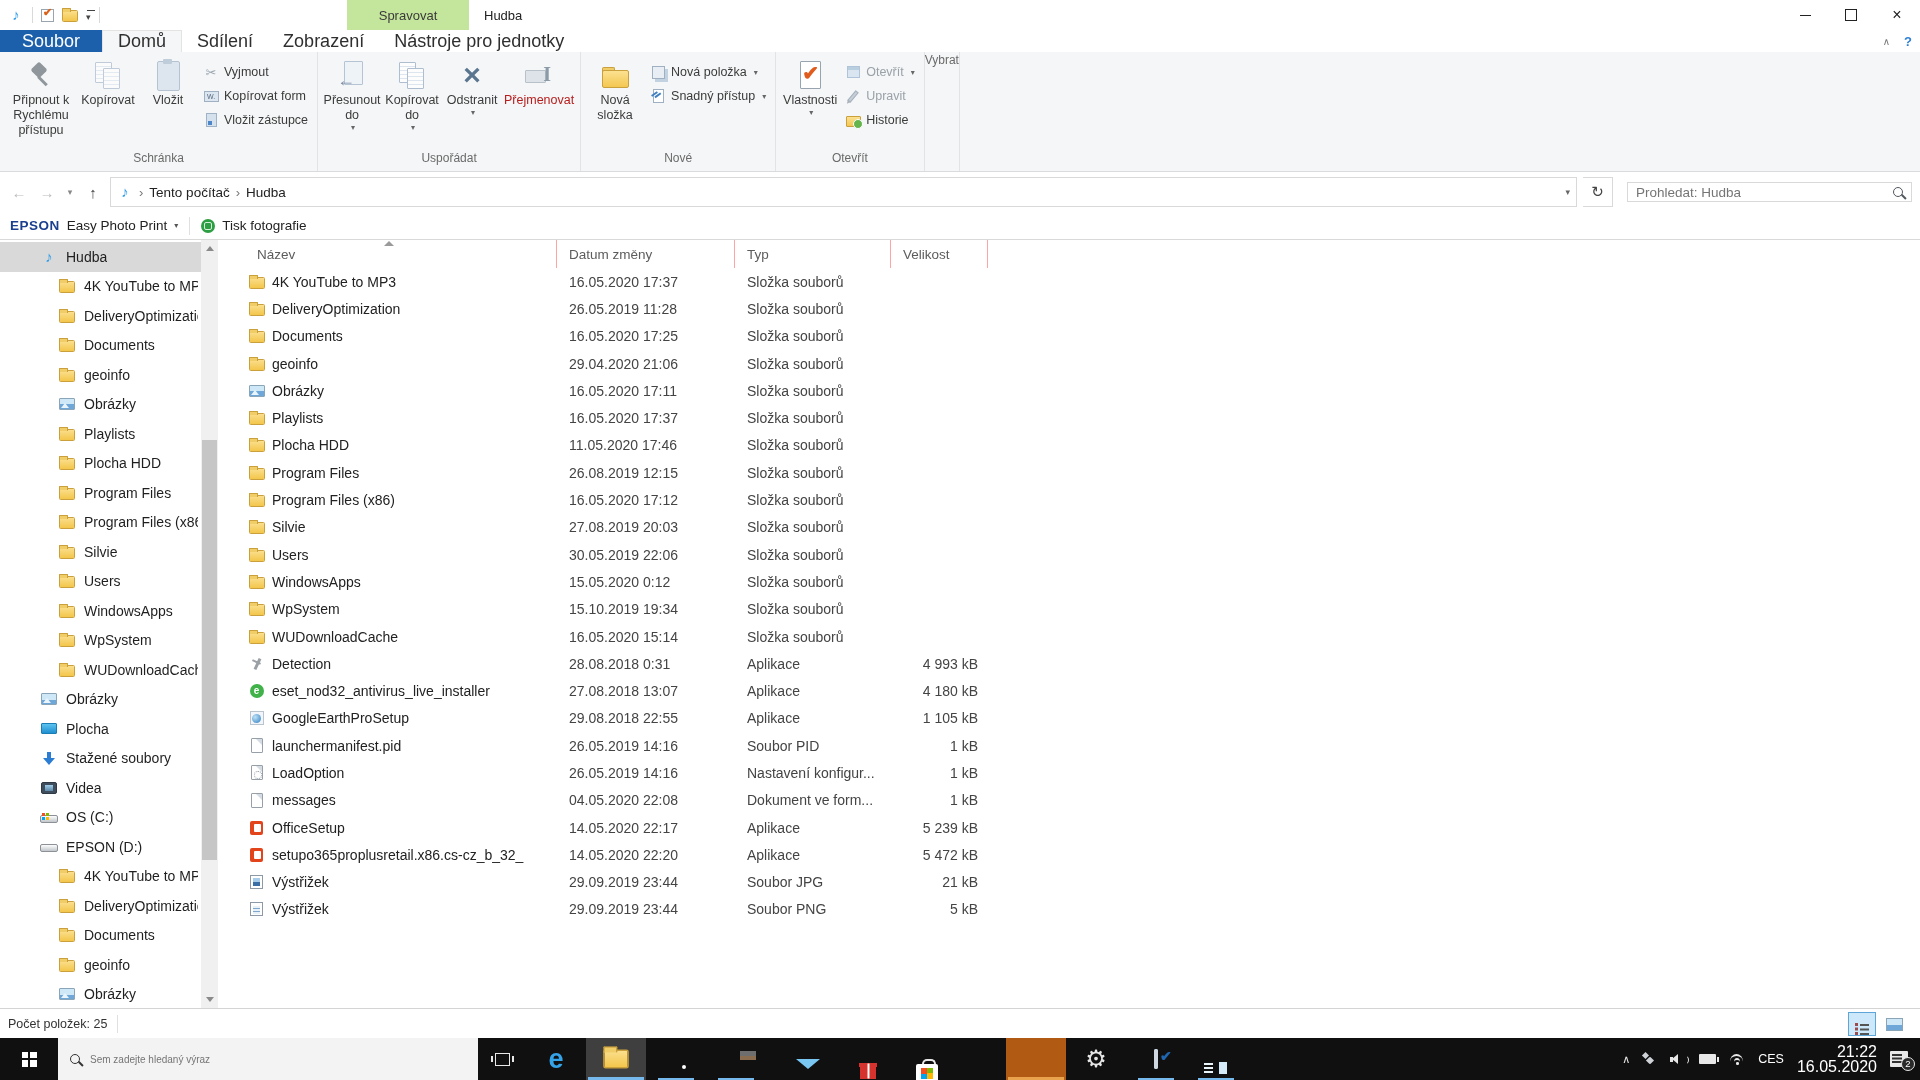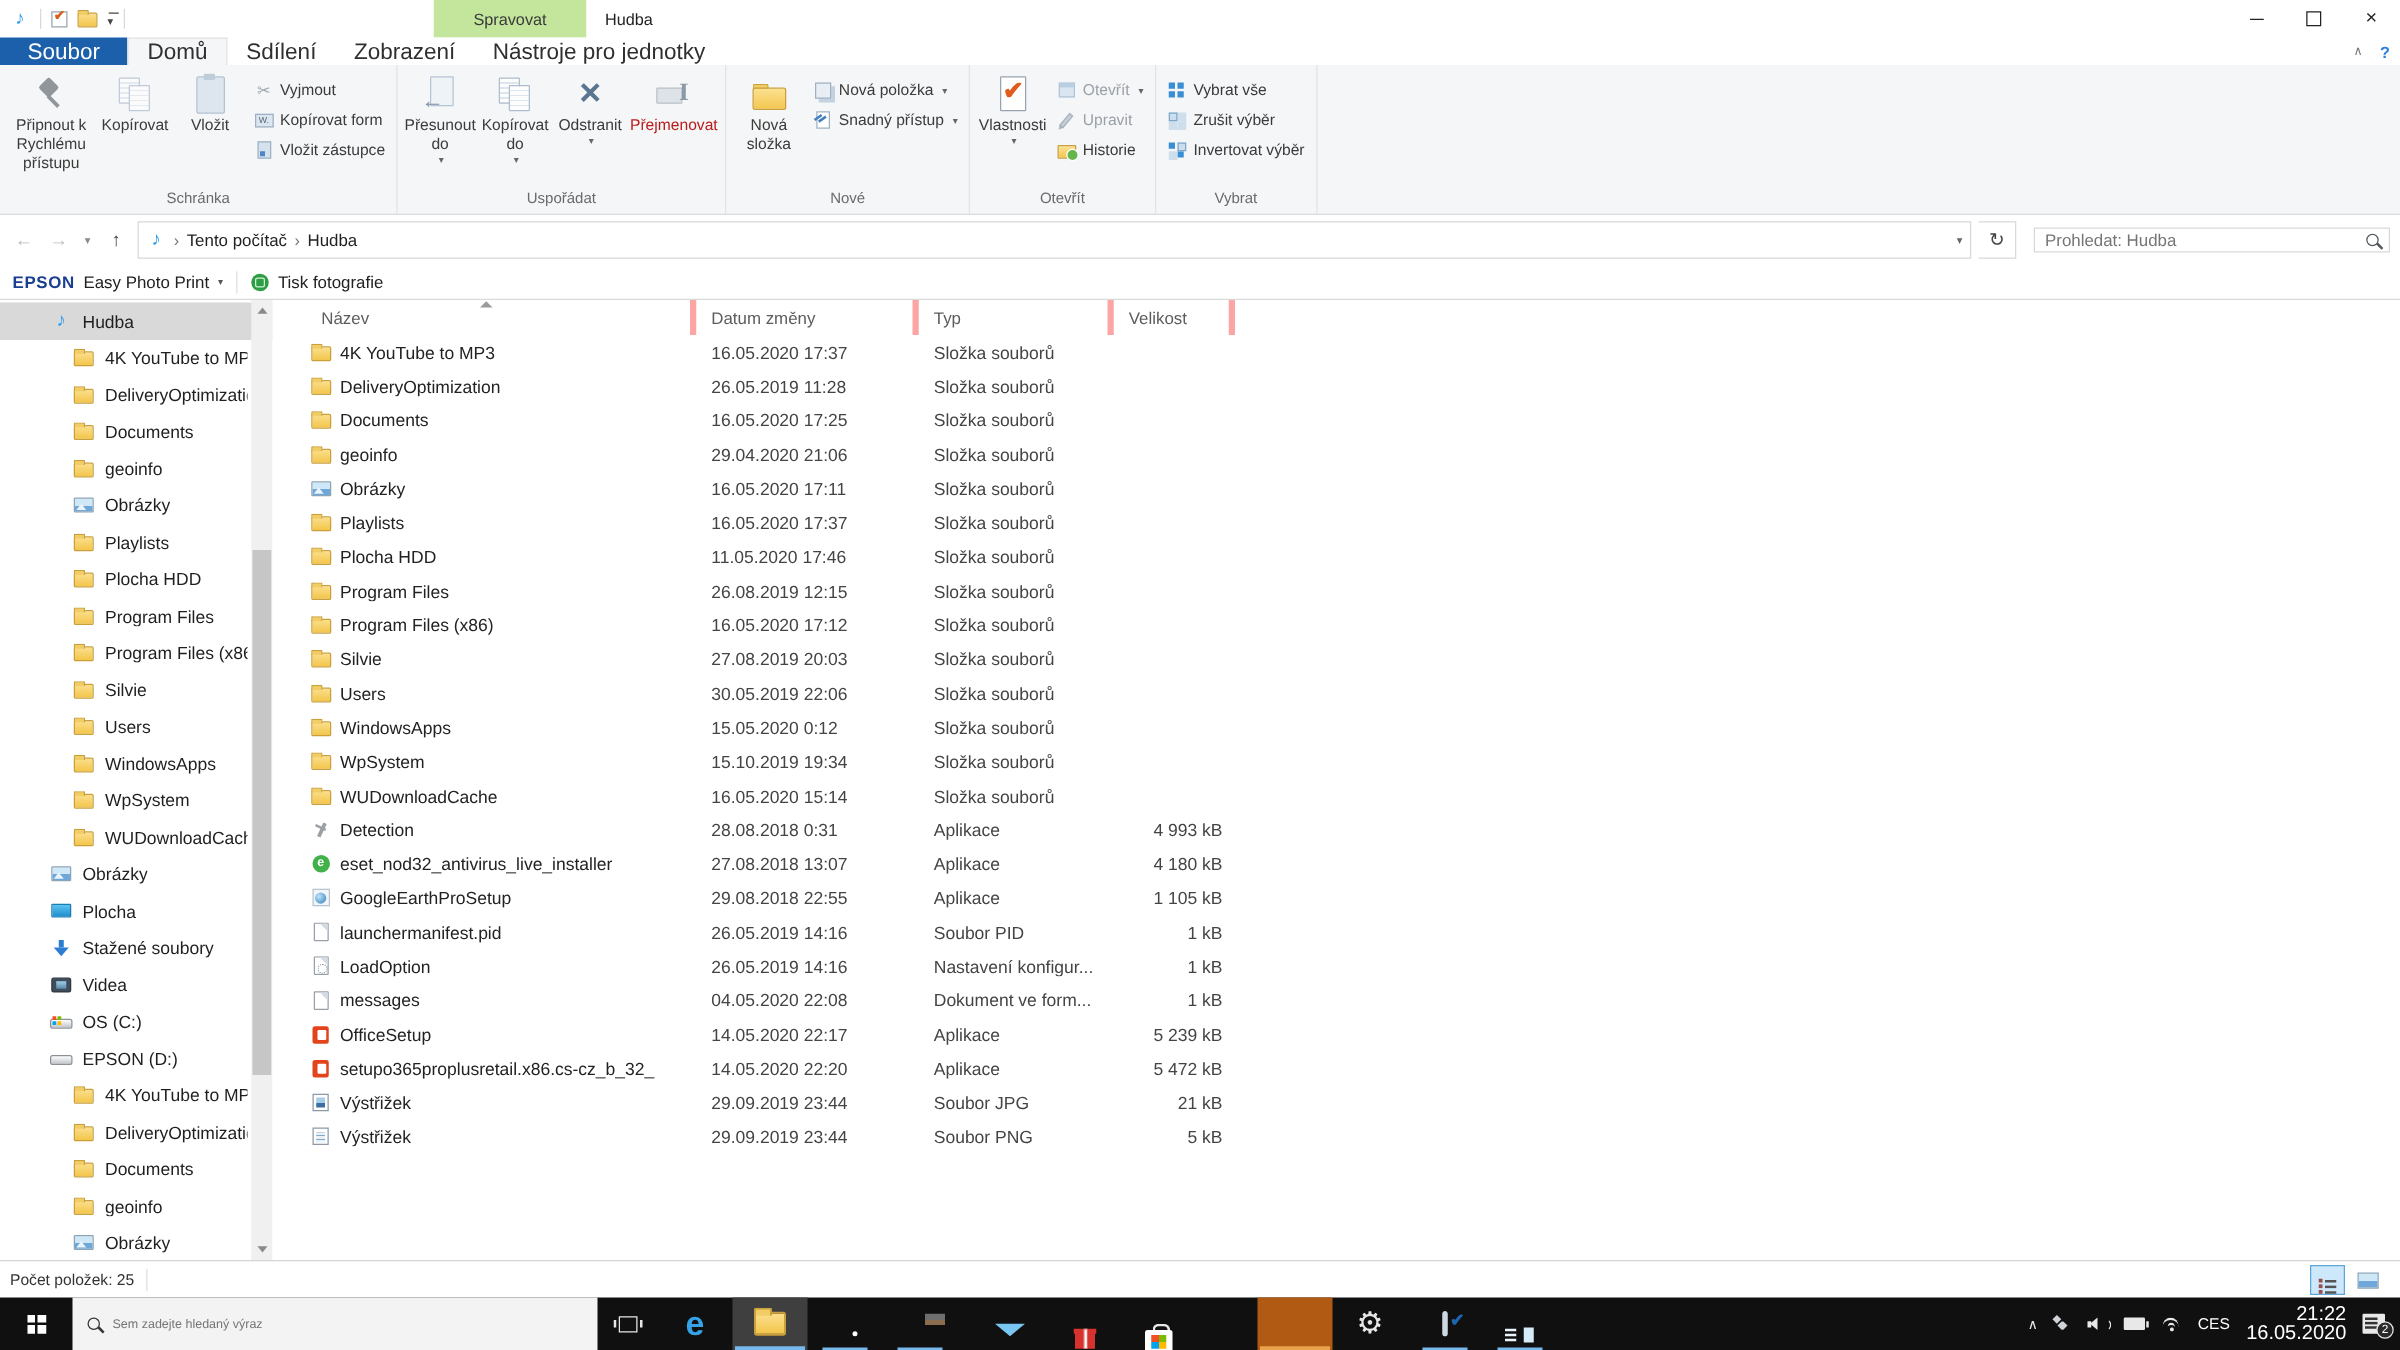--- a/index.html
+++ b/index.html
@@ -126,21 +126,21 @@
   .slabel{overflow:hidden;white-space:nowrap}
   .side-scroll{position:absolute;right:0;top:0;bottom:0;width:17px;background:#f0f0f0}
   .sb-arrow{position:absolute;left:0;width:17px;height:17px;display:flex;align-items:center;justify-content:center}
   .sb-up{top:0}.sb-down{bottom:0}
   .tri-up{width:0;height:0;border-left:4px solid transparent;border-right:4px solid transparent;border-bottom:5px solid #8a8a8a}
   .tri-down{width:0;height:0;border-left:4px solid transparent;border-right:4px solid transparent;border-top:5px solid #8a8a8a}
   .sb-thumb{position:absolute;left:1px;width:15px;top:200px;height:420px;background:#c6c6c6}
 
   .filepane{flex:1;display:flex;flex-direction:column;min-width:0;position:relative}
   .headers{height:28px;display:flex;align-items:center;flex:none;position:relative;color:#5c5c5c;font-size:13.5px}
-  .hcell{height:100%;display:flex;align-items:center;border-right:5px solid #fca5a5;padding-left:12px;position:relative}
+  .hcell{height:100%;display:flex;align-items:center;border-right:1px solid #fca5a5;padding-left:12px;position:relative}
   .hcell.hname{width:339px;padding-left:39px}
   .hcell.hdate{width:178px}
   .hcell.htype{width:156px}
   .hcell.hsize{width:97px}
   .sort-tri{position:absolute;left:166px;top:1px;width:0;height:0;border-left:5px solid transparent;border-right:5px solid transparent;border-bottom:5px solid #9a9a9a}
   .rows{flex:1;overflow:hidden}
   .frow{height:27.3px;display:flex;align-items:center;font-size:14px}
   .fcell{padding-left:12px;white-space:nowrap;overflow:hidden}
   .fname{width:339px;padding-left:30px;display:flex;align-items:center;gap:7px;color:#222}
   .fdate{width:178px;color:#444}
@@ -426,42 +426,20 @@
                 <span class="rs-history"></span>
               </span>
               <span>Historie</span>
             </div>
         </div>
       </div>
       <div class="rgroup-label">Otevřít</div>
     </div>
 
     <div class="rgroup">
-      <div class="rgroup-content">
-        <div class="rsmallcol">
-          <div class="rsmall">
-              <span class="rs-ico">
-                <span class="rs-selall"></span>
-              </span>
-              <span>Vybrat vše</span>
-            </div>
-          <div class="rsmall">
-              <span class="rs-ico">
-                <span class="rs-selnone"></span>
-              </span>
-              <span>Zrušit výběr</span>
-            </div>
-          <div class="rsmall">
-              <span class="rs-ico">
-                <span class="rs-invert"></span>
-              </span>
-              <span>Invertovat výběr</span>
-            </div>
-        </div>
-      </div>
       <div class="rgroup-label">Vybrat</div>
     </div>
   </div>
 
   <div class="addrrow">
     <span class="nav-ic disabled">←</span>
     <span class="nav-ic disabled">→</span>
     <span class="nav-caret">▾</span>
     <span class="nav-ic">↑</span>
     <div class="addrbox">

